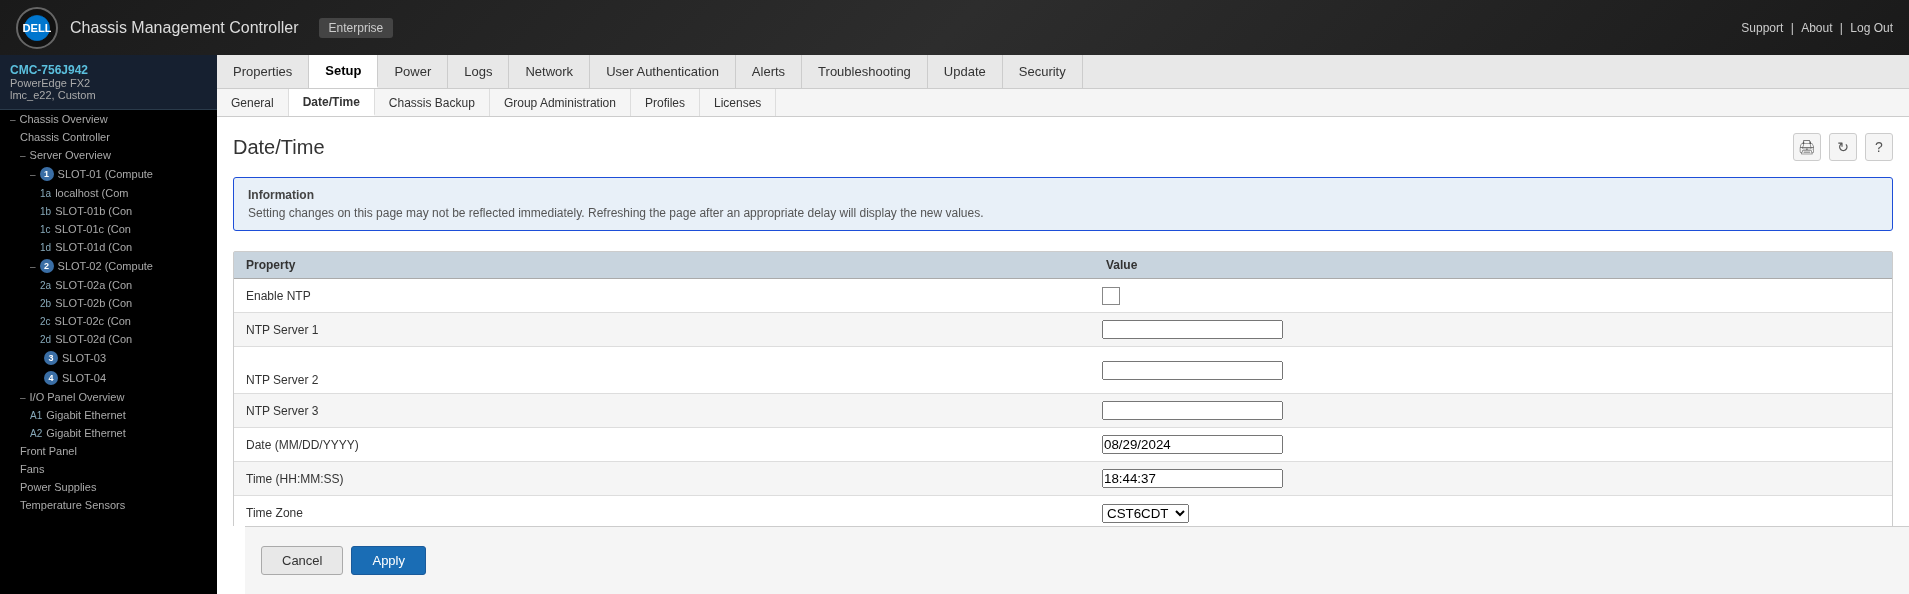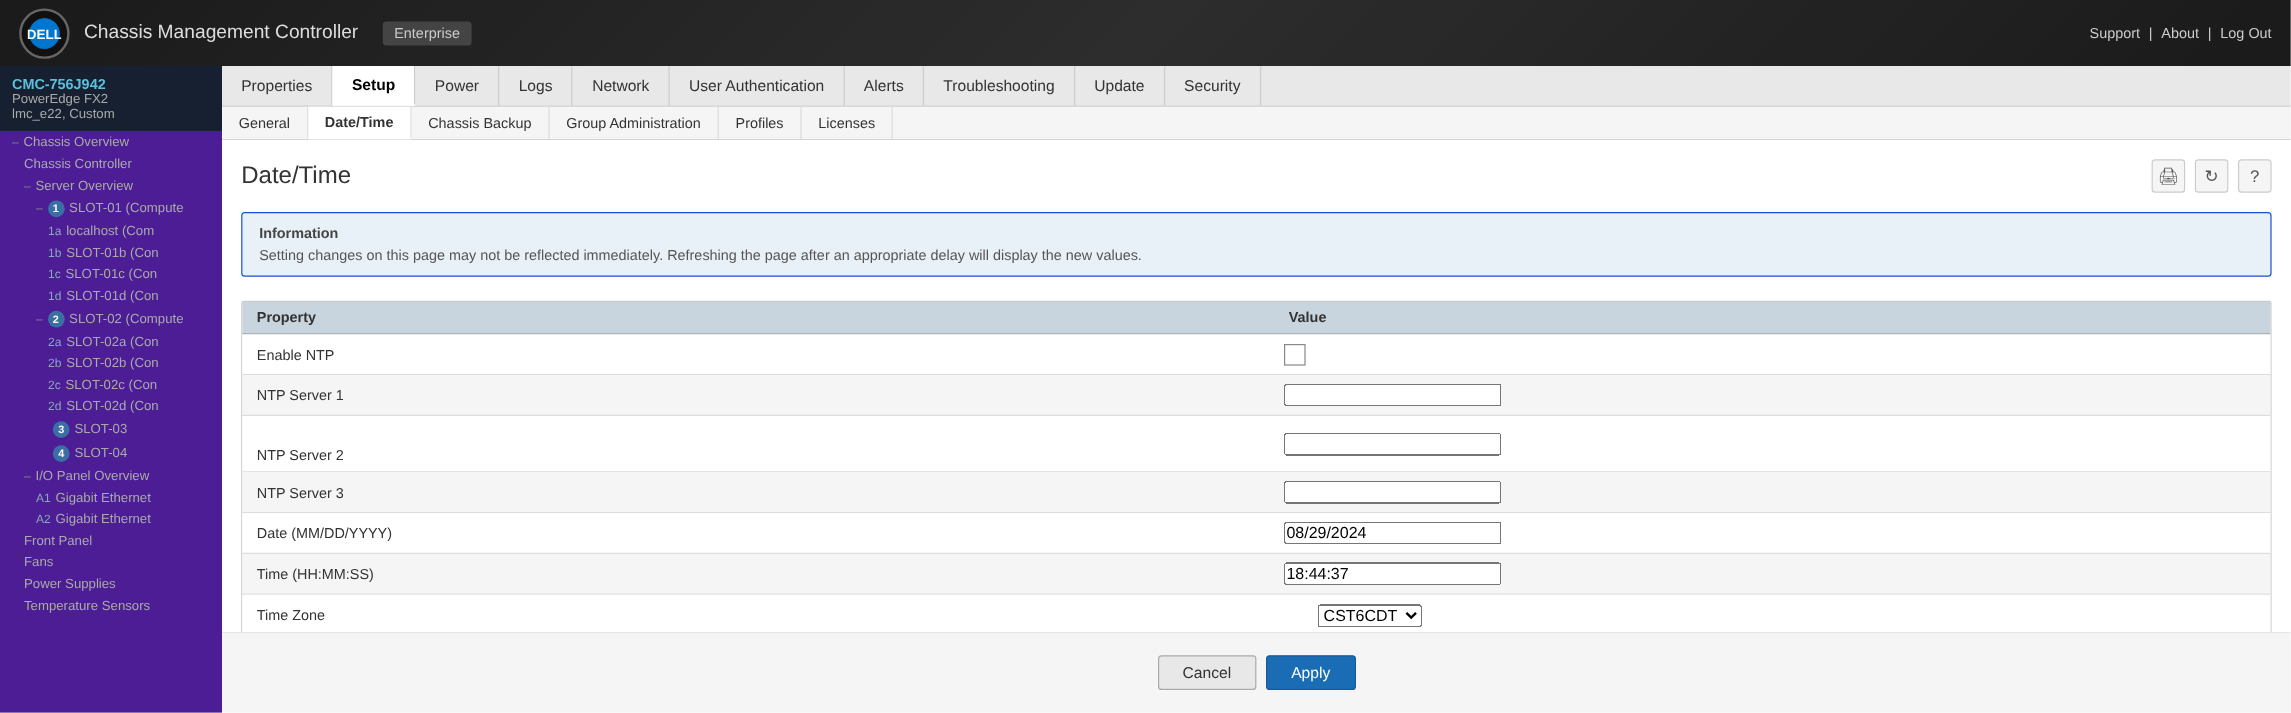--- a/index.html
+++ b/index.html
@@ -44,22 +44,22 @@
     .header-right span { margin: 0 4px; }
 
     
     .main-layout {
       display: flex;
       height: calc(100vh - 55px);
     }
 
     
     .sidebar {
-      width: 185px;
-      background: #4c1d95;
+      width: 217px;
+      background: #000000;
       color: #ccc;
       overflow-y: auto;
       flex-shrink: 0;
     }
     .sidebar-device {
       padding: 8px 10px;
       background: #162030;
       border-bottom: 1px solid #2a3a4a;
     }
     .sidebar-device-name { color: #5bc0de; font-size: 12px; font-weight: bold; }
@@ -206,23 +206,24 @@
       justify-content: center;
       background: white;
       cursor: pointer;
     }
 
     
     .page-footer {
       border-top: 1px solid #ccc;
       padding: 19px 16px;
       display: flex;
-      justify-content: center;
+      justify-content: flex-start;
       gap: 8px;
       background: #f5f5f5;
+      margin-left: 28px;
     }
     .btn {
       padding: 6px 20px;
       border-radius: 3px;
       font-size: 13px;
       cursor: pointer;
       border: 1px solid #aaa;
     }
     .btn-cancel {
       background: #e8e8e8;
@@ -470,21 +471,21 @@
           </div>
         </div>
 
         <div style="display:flex; border-bottom:1px solid #ddd; align-items:center; min-height:34px; background:#f5f5f5;">
           <div style="flex:0 0 860px; padding:6px 12px; font-size:12px; color:#333;">Time (HH:MM:SS)</div>
           <div style="flex:1; padding:4px 8px;">
             <input type="text" value="18:44:37" style="">
           </div>
         </div>
 
-        <div style="display:flex; border-bottom:none; align-items:center; min-height:34px; background:#fff;gap:28px;">
+        <div style="display:flex; border-bottom:none; align-items:center; min-height:34px; background:#fff;">
           <div style="flex:0 0 860px; padding:6px 12px; font-size:12px; color:#333;">Time Zone</div>
           <div style="flex:1; padding:4px 8px;">
             <select>
               <option value="CST6CDT" selected="">CST6CDT</option>
               <option value="UTC">UTC</option>
               <option value="EST5EDT">EST5EDT</option>
               <option value="PST8PDT">PST8PDT</option>
               <option value="MST7MDT">MST7MDT</option>
             </select>
           </div>

